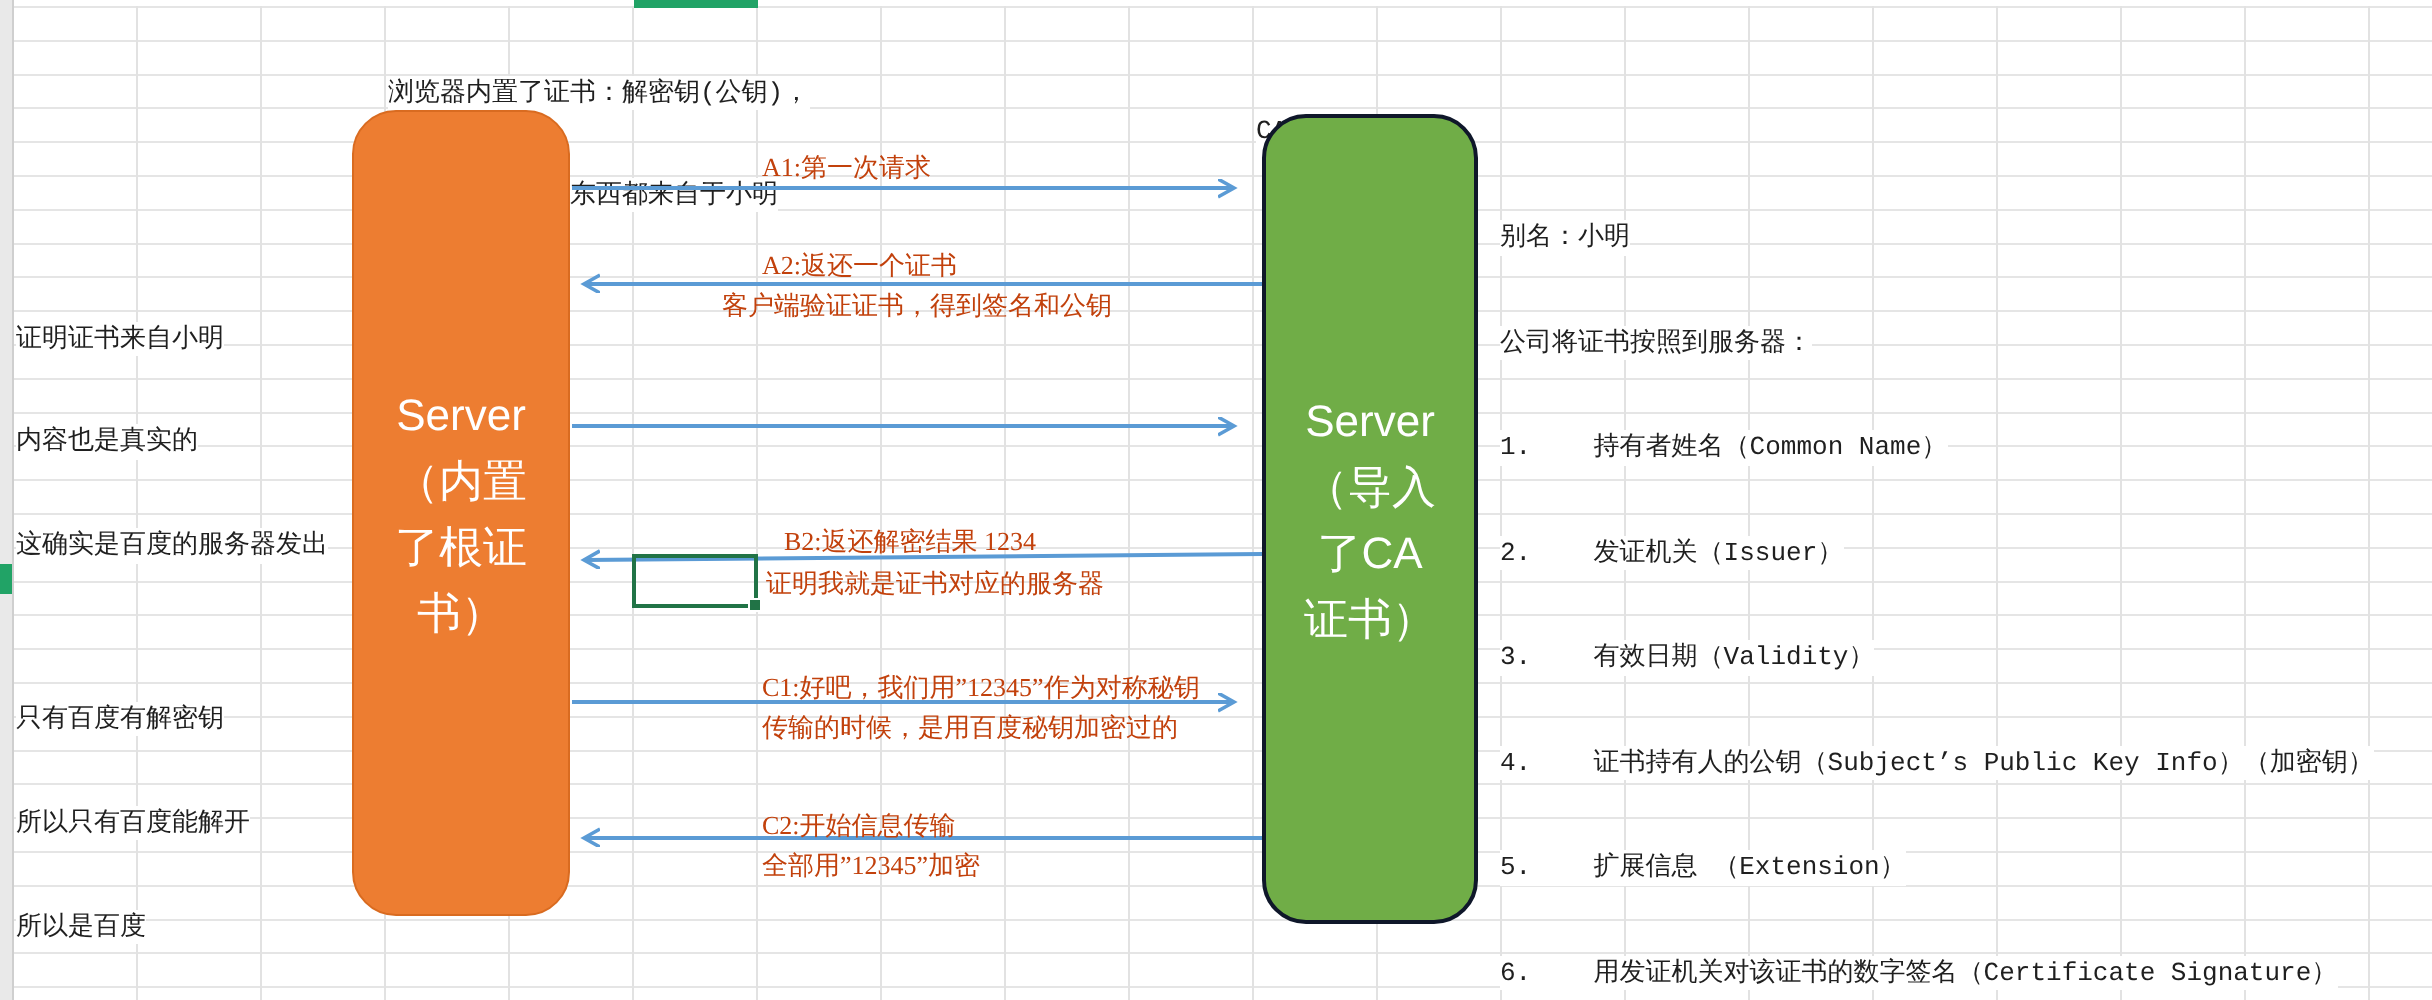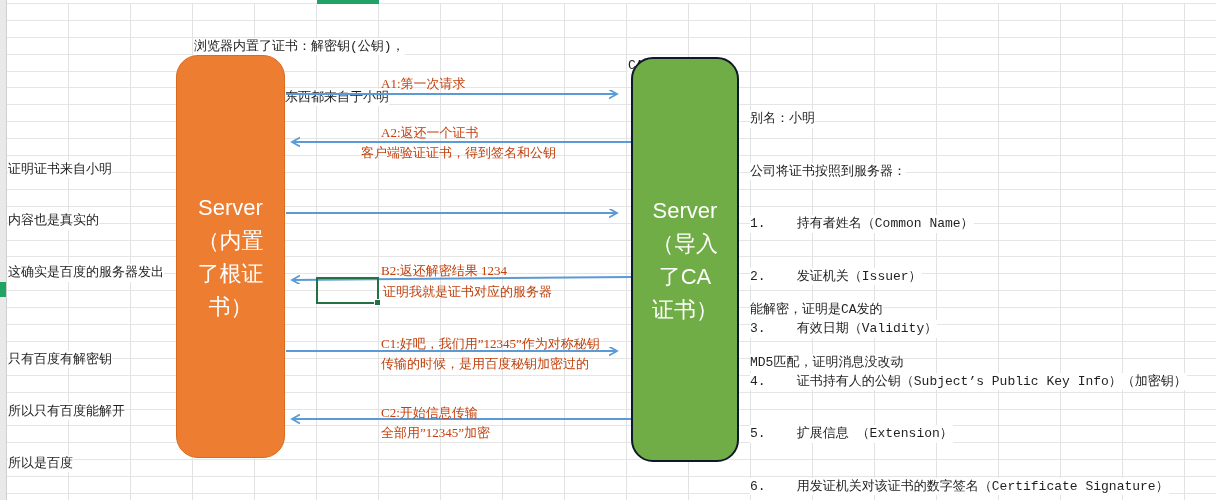--- a/index.html
+++ b/index.html
@@ -79,21 +79,21 @@
     <line x1="286" y1="351" x2="617" y2="351" stroke="#5B9BD5" stroke-width="2" marker-end="url(#ah)"></line>
     <line x1="631" y1="419" x2="292" y2="419" stroke="#5B9BD5" stroke-width="2" marker-end="url(#ah)"></line>
   </svg>
 
   <div class="msg-label" style="left:381px;top:75px;">A1:第一次请求</div>
 
   <div class="msg-label" style="left:381px;top:124px;">A2:返还一个证书</div>
   <div class="msg-label" style="left:333px;top:144px;margin-left:28px;">客户端验证证书，得到签名和公钥</div>
 
 
-  <div class="msg-label" style="left:381px;top:262px;">B2:返还解密结果 1234</div>
+  <div class="msg-label" style="left:392px;top:262px;">B2:返还解密结果 1234</div>
   <div class="msg-label" style="left:383px;top:283px;">证明我就是证书对应的服务器</div>
 
   <div class="msg-label" style="left:381px;top:335px;">C1:好吧，我们用”12345”作为对称秘钥</div>
   <div class="msg-label" style="left:381px;top:355px;">传输的时候，是用百度秘钥加密过的</div>
 
   <div class="msg-label" style="left:381px;top:404px;">C2:开始信息传输</div>
   <div class="msg-label" style="left:381px;top:424px;">全部用”12345”加密</div>
 
   <div class="cellsel">
     <span class="handle"></span>
@@ -102,21 +102,17 @@
   <div class="txt" style="left:750px;top:75px;line-height:17.5px;">
     <div>别名：小明</div>
     <div>公司将证书按照到服务器：</div>
     <div>1.    持有者姓名（Common Name）</div>
     <div>2.    发证机关（Issuer）</div>
     <div>3.    有效日期（Validity）</div>
     <div>4.    证书持有人的公钥（Subject’s Public Key Info）（加密钥）</div>
     <div>5.    扩展信息 （Extension）</div>
     <div>6.    用发证机关对该证书的数字签名（Certificate Signature）</div>
   </div>
-  <div class="txt" style="left:750px;top:266px;line-height:17.5px;">
-    <div>能解密，证明是CA发的</div>
-    <div>MD5匹配，证明消息没改动</div>
-  </div>
 
   <div class="txt" style="left:318px;top:470px;">
     
   </div>
 </div>
 
 </body></html>

